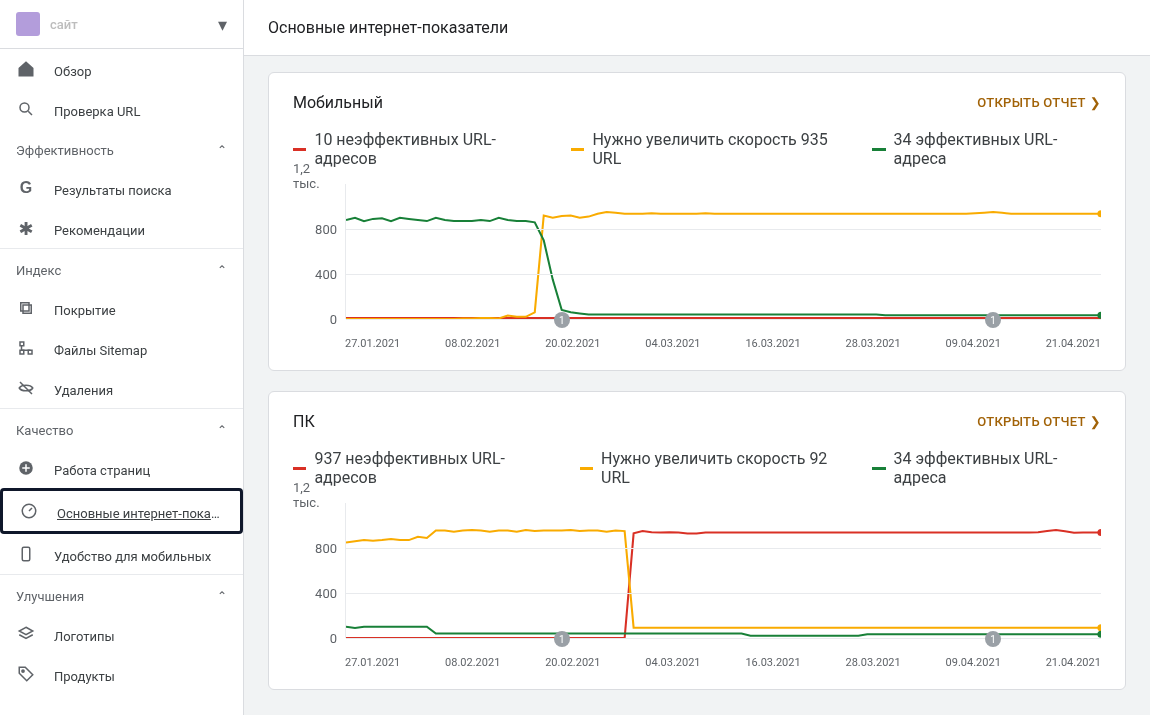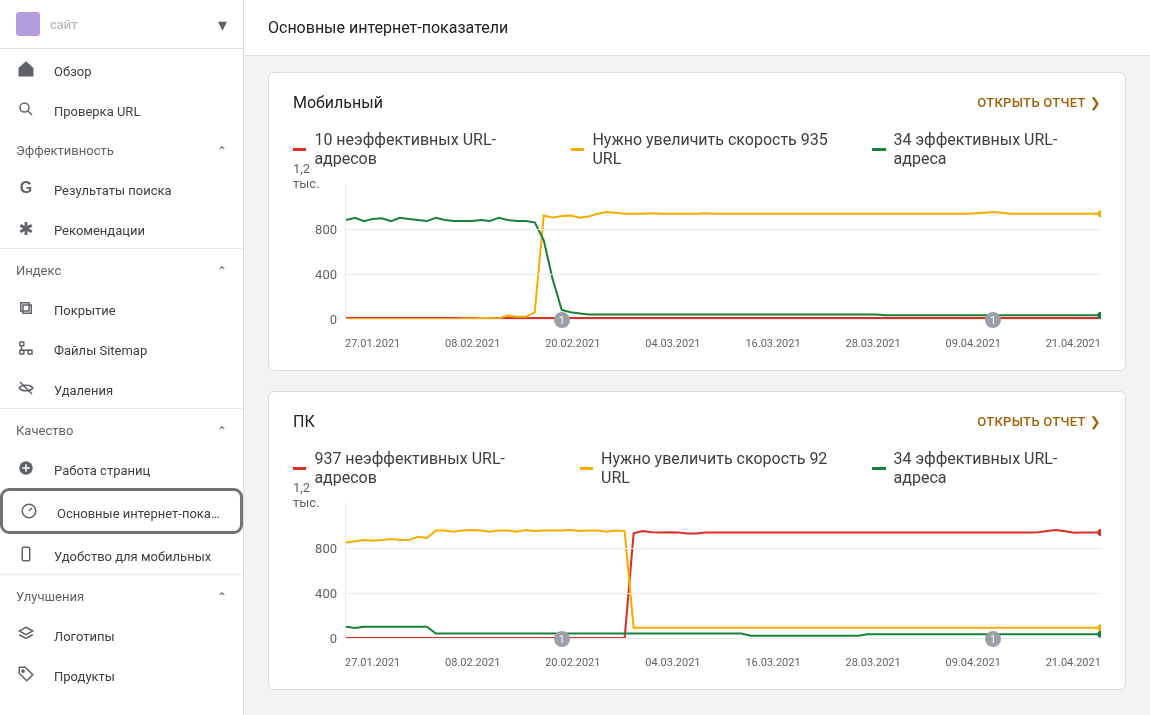--- a/index.html
+++ b/index.html
@@ -8,25 +8,25 @@
 .sidebar { width: 244px; border-right: 1px solid #dadce0; display: flex; flex-direction: column; overflow-y: auto; }
 .sidebar::-webkit-scrollbar { width: 10px; }
 .sidebar::-webkit-scrollbar-thumb { background: #dadce0; border-radius: 6px; }
 .property-selector { display: flex; align-items: center; padding: 12px 16px; border-bottom: 1px solid #dadce0; cursor: pointer; }
 .property-logo { width: 24px; height: 24px; background: #b39ddb; border-radius: 3px; margin-right: 10px; }
 .property-name { flex: 1; color: #bdbdbd; font-weight: 500; }
 .chevron-down { font-size: 18px; color: #5f6368; }
 .nav-item { display: flex; align-items: flex-end; padding: 10px 16px; cursor: pointer; color: #3c4043; }
 .nav-item .icon { width: 20px; height: 20px; margin-right: 18px; display: flex; align-items: center; justify-content: center; color: #5f6368; }
 .nav-item .label { font-size: 13px; white-space: nowrap; overflow: hidden; text-overflow: ellipsis; flex: 1; }
-.section-header { display: flex; align-items: flex-end; padding: 14px 16px 10px; color: #5f6368; font-size: 13px; cursor: pointer; border-top: 1px solid #e8eaed; }
+.section-header { display: flex; align-items: flex-start; padding: 14px 16px 10px; color: #5f6368; font-size: 13px; cursor: pointer; border-top: 1px solid #e8eaed; }
 .section-header:first-of-type { border-top: none; }
 .section-header .label { flex: 1; }
 .section-header .chev { font-size: 12px; color: #5f6368; }
-.highlighted { border: 3px solid #737373; border-radius: 9px; }
+.highlighted { border: 3px solid #0f172a; border-radius: 4px; text-decoration: underline; }
 .main { flex: 1; display: flex; flex-direction: column; overflow: hidden; }
 .page-header { padding: 18px 24px; border-bottom: 1px solid #dadce0; font-size: 16px; color: #202124; background: #fff; }
 .content { flex: 1; overflow-y: auto; background: #f1f3f4; padding: 16px 24px; }
 .card { background: #fff; border: 1px solid #dadce0; border-radius: 6px; padding: 20px 24px; margin-bottom: 20px; }
 .card-head { display: flex; margin-bottom: 18px; }
 .card-title { flex: 1; font-size: 16px; color: #202124; }
 .open-report { color: #a16207; font-weight: 500; font-size: 13px; letter-spacing: .3px; cursor: pointer; display: flex; align-items: center; }
 .open-report .chev-r { margin-left: 4px; font-size: 13px; }
 .legend { display: flex; gap: 23px; margin-bottom: 16px; font-size: 16px; color: #3c4043; }
 .legend-item { display: flex; align-items: center; }

